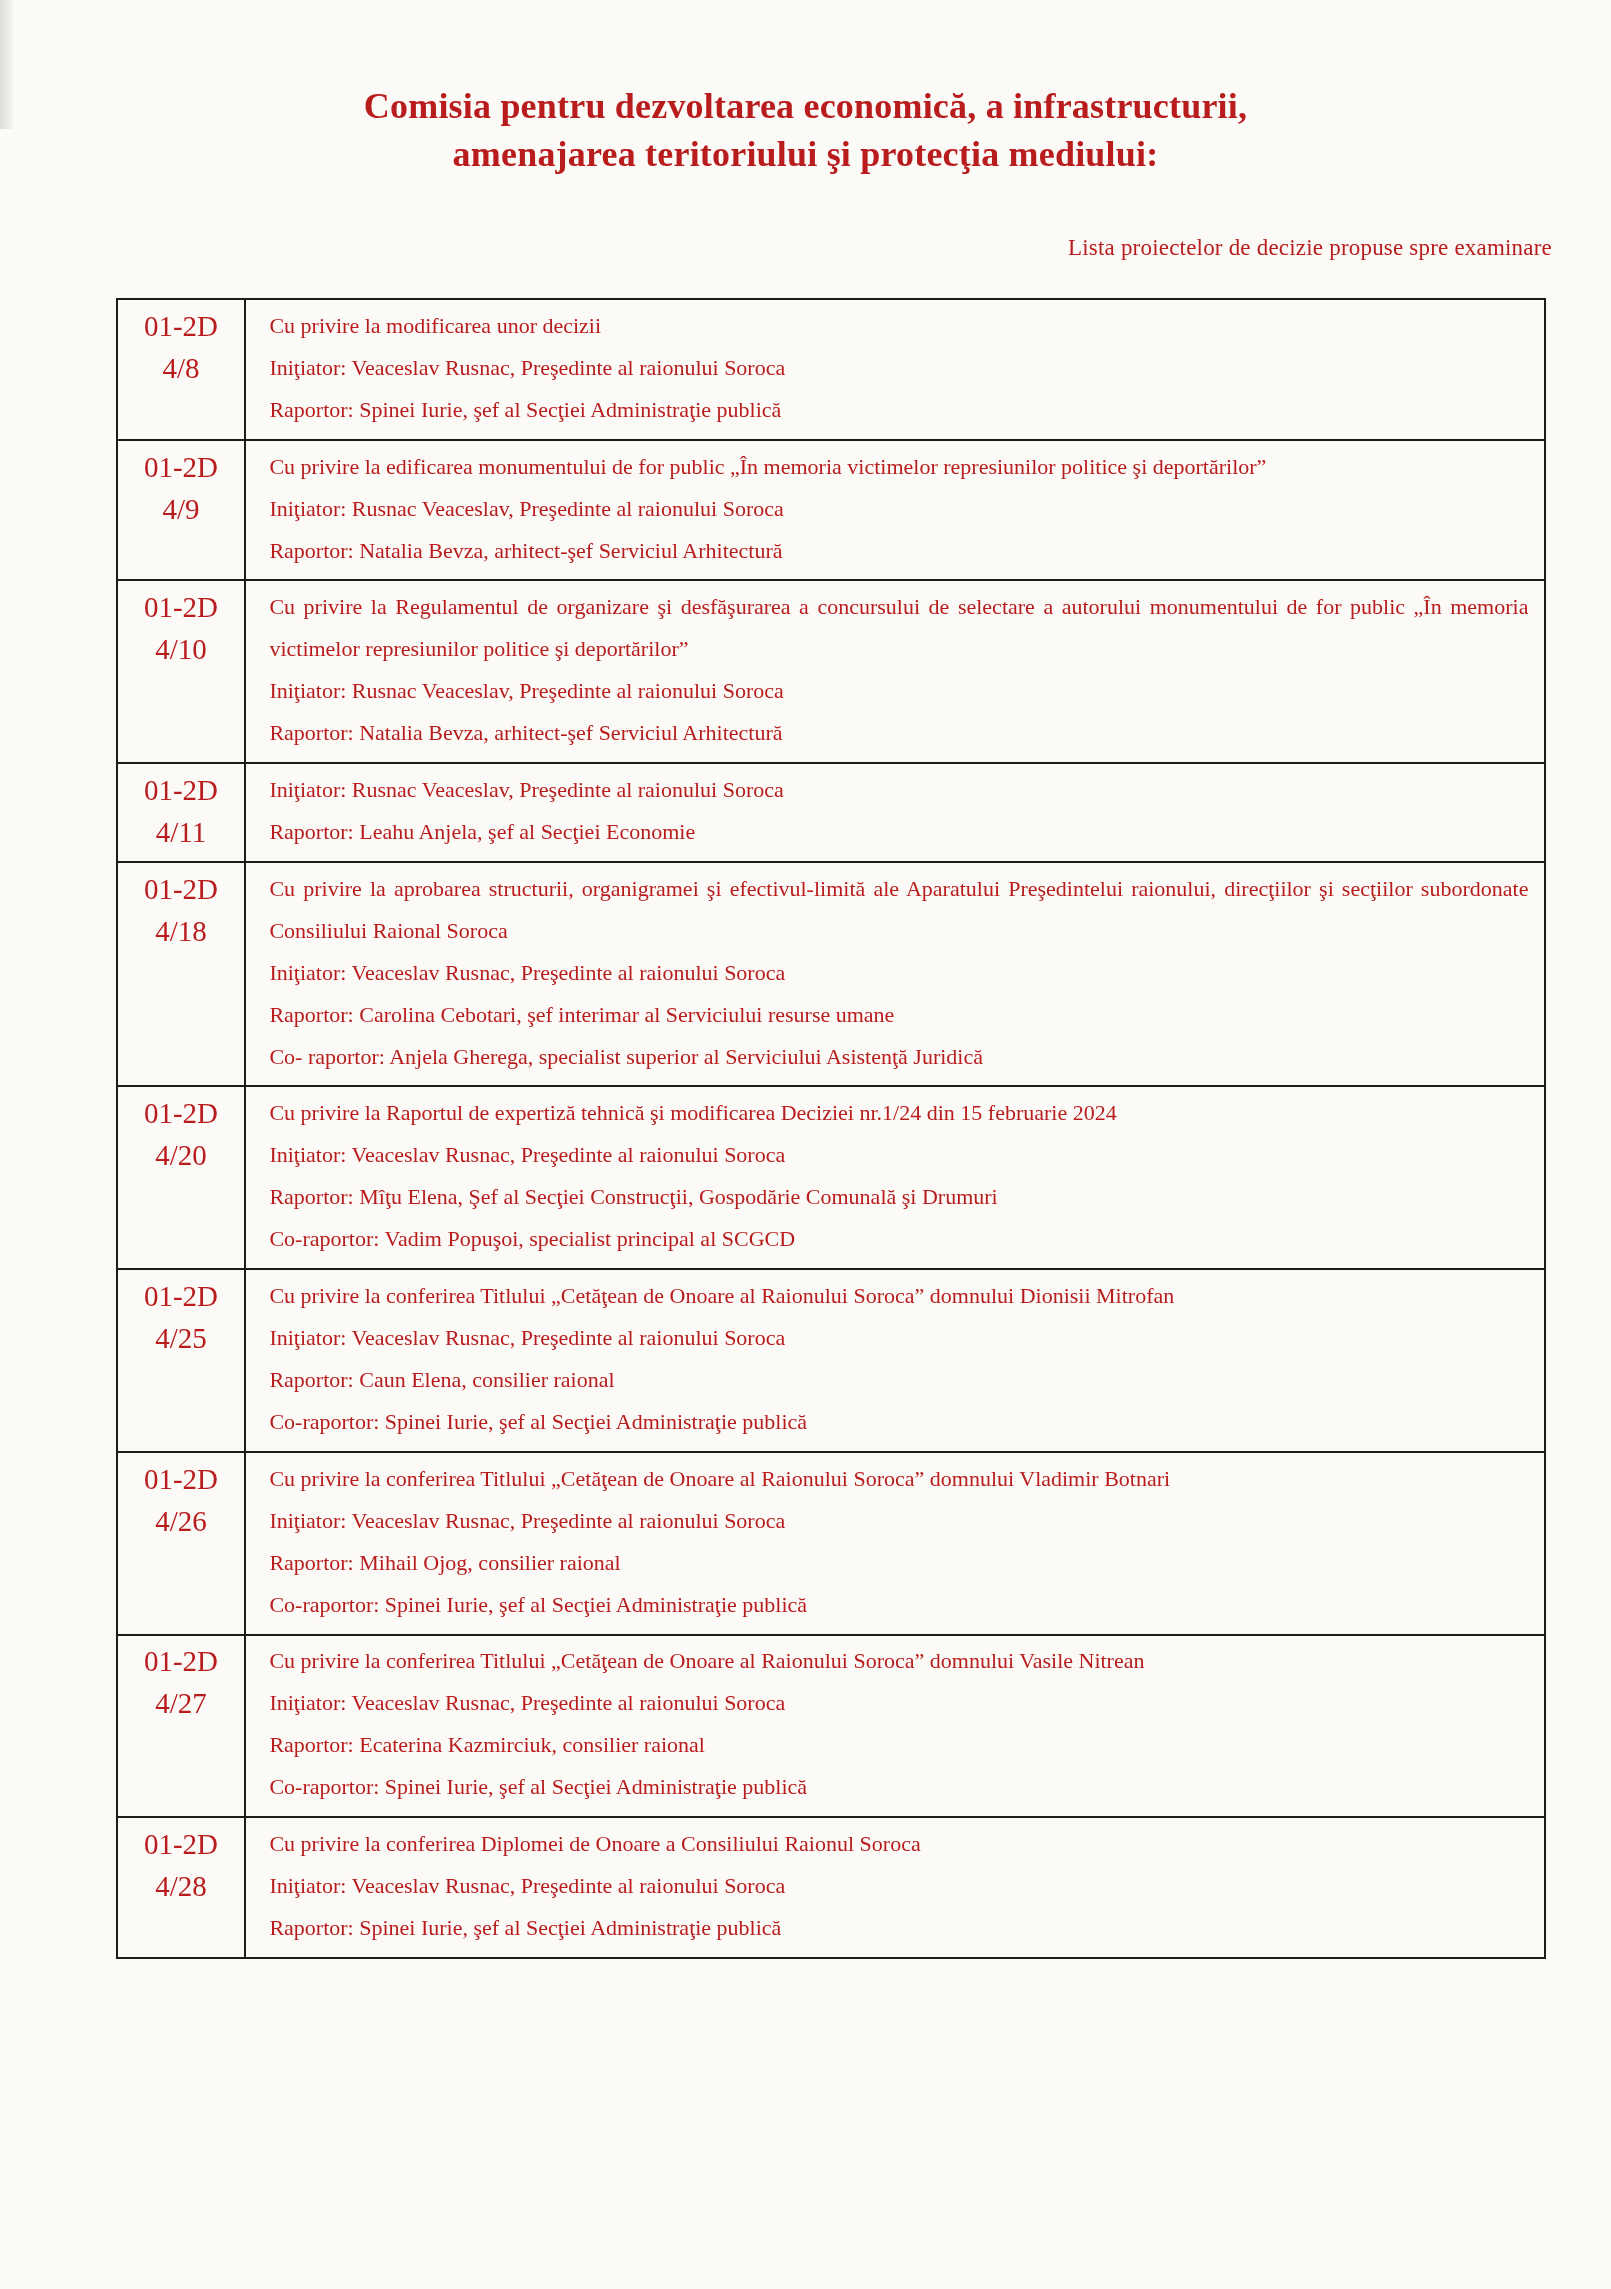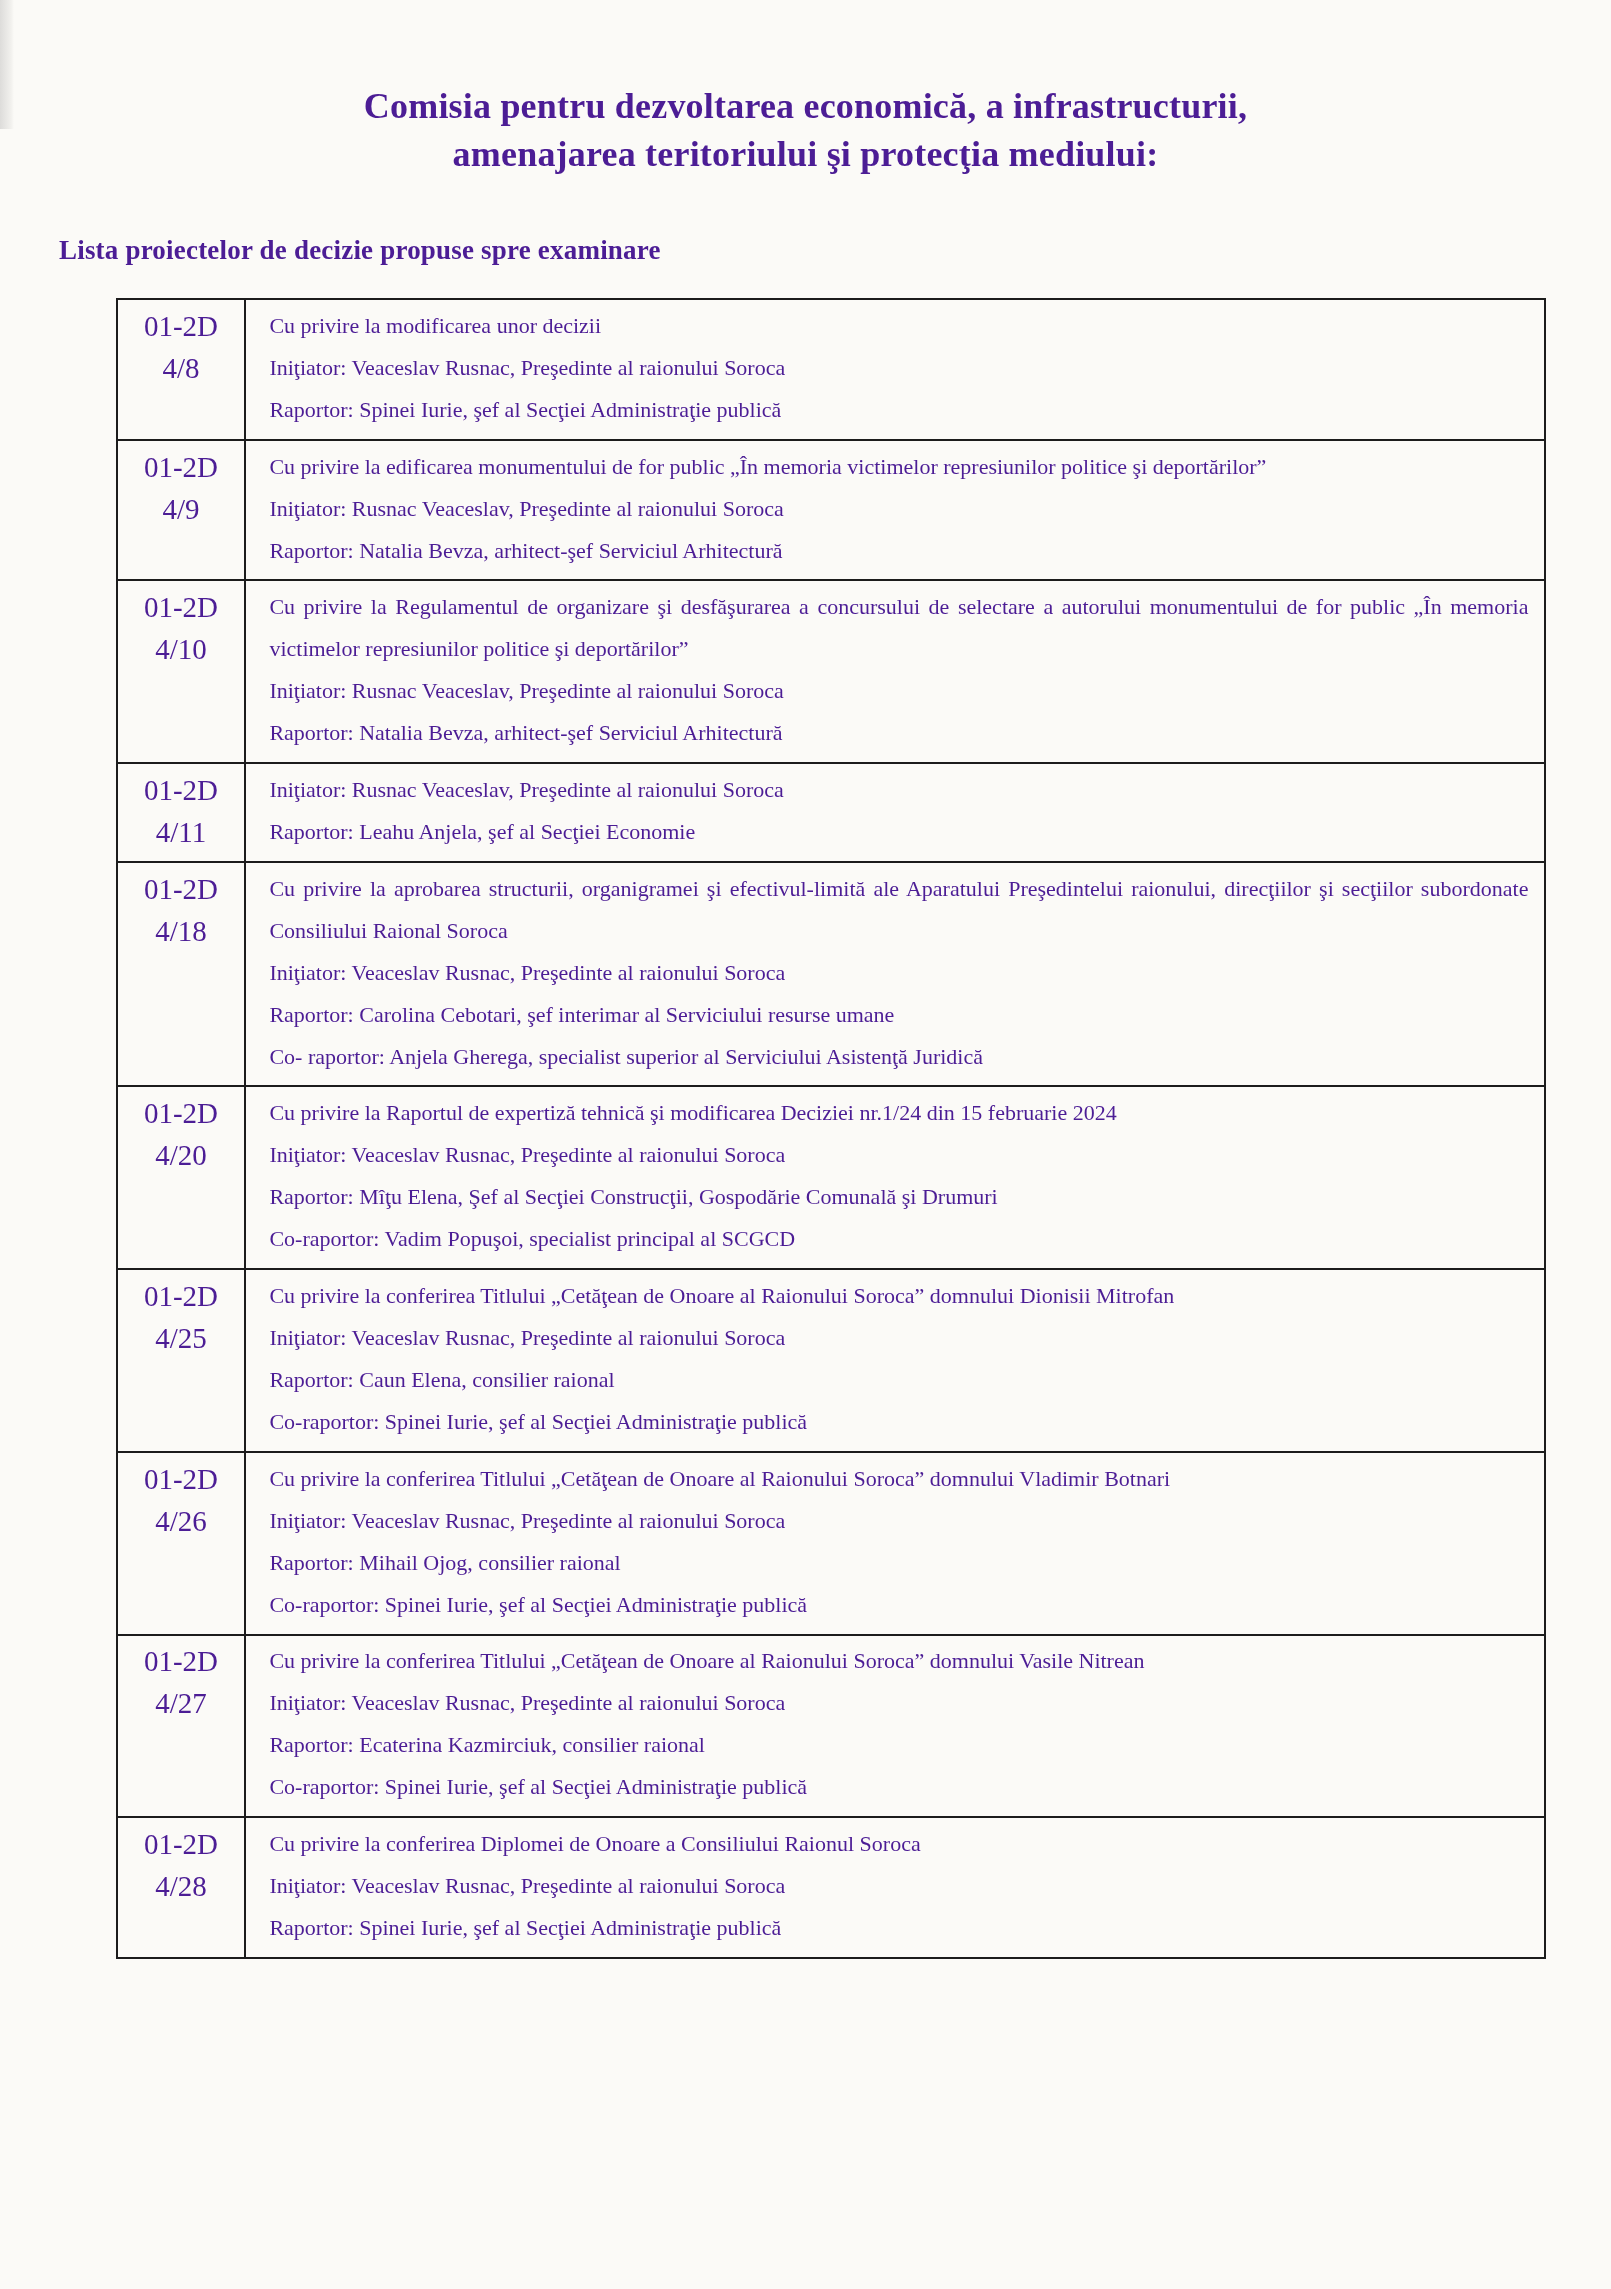--- a/index.html
+++ b/index.html
@@ -6,44 +6,44 @@
     margin: 0;
     padding: 0;
     background: #e9e9e7;
   }
   .page {
     position: relative;
     width: 1611px;
     height: 2290px;
     margin: 0 auto;
     background: #fbfaf7;
-    color: #4c1d95;
+    color: #b91c1c;
     font-family: "Liberation Serif", "DejaVu Serif", serif;
     overflow: hidden;
   }
   
   .scan-edge {
     position: absolute;
     left: 0; top: 0;
     width: 13.7px; height: 129px;
     background: linear-gradient(to right, #dddcda, #f2f1ee 80%, rgba(242,241,238,0));
   }
   .title {
     margin: 82px 59px 0 59px;
     text-align: center;
     font-size: 36px;
     line-height: 48px;
     font-weight: bold;
     letter-spacing: 0.2px;
   }
   .subtitle {
     margin: 57px 59px 0 59px;
-    text-align: left;
-    font-size: 27px;
-    font-weight: bold;
+    text-align: right;
+    font-size: 23px;
+    font-weight: normal;
     letter-spacing: 0.2px;
   }
   .doc-table {
     position: absolute;
     left: 116px;
     top: 298px;
     width: 1430px;
     border: 2.9px solid #1c1c1c;
     box-sizing: border-box;
     background: #fbfaf7;

